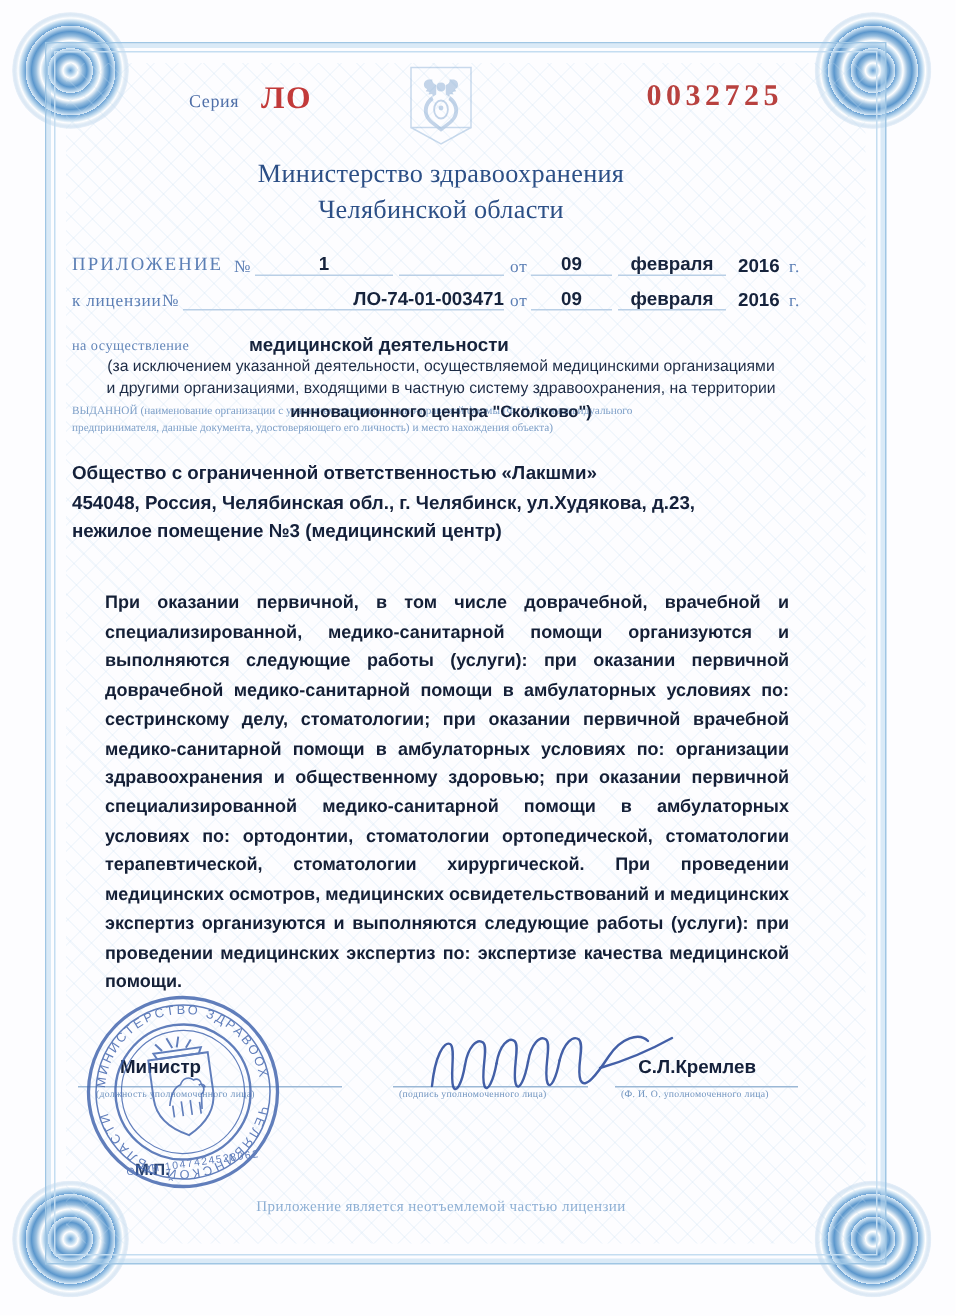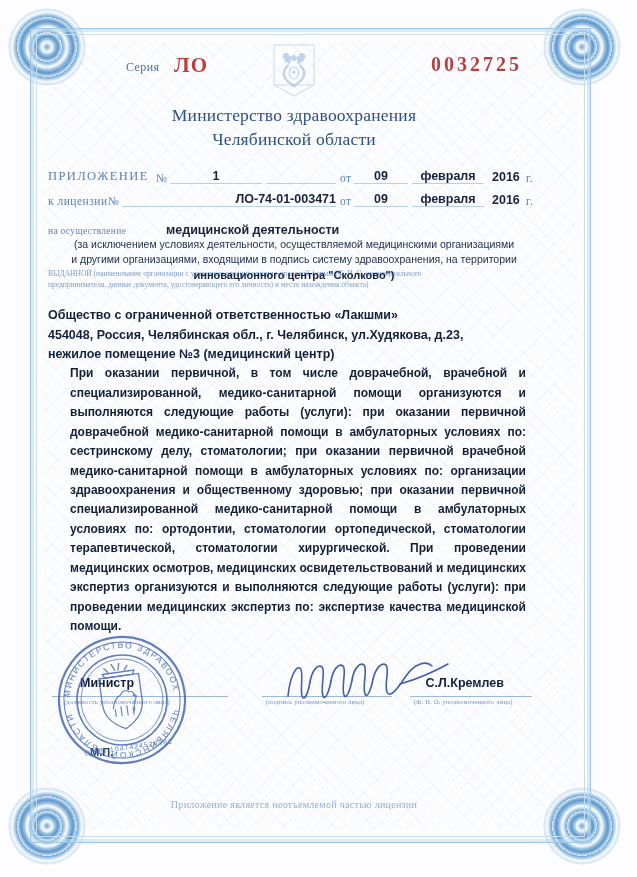--- a/index.html
+++ b/index.html
@@ -136,21 +136,21 @@
     line-height:1.55;font-weight:600;
   }
 
   .nomen{
     margin-top:42px;
     font-family:"Liberation Serif","DejaVu Serif",serif;
     font-size:10.5px;color:#7ba0ca;letter-spacing:.3px;
   }
 
   .body-text{
-    margin-top:0;padding:0 14px 0 22px;
+    margin-top:28px;padding:0 14px 0 22px;
     font-size:12px;line-height:1.62;color:#141f36;
     text-align:justify;text-justify:inter-word;font-weight:600;
   }
 
   
   .sign-zone{position:relative;margin-top:34px;height:110px;}
   .sign-minister{
     position:absolute;left:4px;top:6px;
     font-size:12.5px;font-weight:700;color:#14203a;margin-left:28px;
   }
@@ -253,22 +253,22 @@
       <span class="val" style="left:444px;">2016</span>
       <span class="lbl" style="left:478px;">г.</span>
     </div>
   </div>
 
   <div class="activity">
     <div style="position:relative;height:16px;">
       <span class="act-prefix" style="position:absolute;left:0;bottom:1px;">на осуществление</span>
       <span class="act-main" style="position:absolute;left:118px;bottom:0;">медицинской деятельности</span>
     </div>
-    <div class="act-note">(за исключением условиях деятельности, осуществляемой медицинскими организациями</div>
-    <div class="act-note">и другими организациями, входящими в подпись систему здравоохранения, на территории</div>
+    <div class="act-note">(за исключением указанной деятельности, осуществляемой медицинскими организациями</div>
+    <div class="act-note">и другими организациями, входящими в частную систему здравоохранения, на территории</div>
     <div class="act-faint">
       <div>ВЫДАННОЙ (наименование организации с указанием организационно-правовой формы (Ф. И. О. индивидуального</div>
       <div>предпринимателя, данные документа, удостоверяющего его личность) и место нахождения объекта)</div>
       <span class="act-overlay">инновационного центра "Сколково")</span>
     </div>
   </div>
 
   <div class="licensee">
     <div>Общество с ограниченной ответственностью «Лакшми»</div>
     <div>454048, Россия, Челябинская обл., г. Челябинск, ул.Худякова, д.23,</div>

